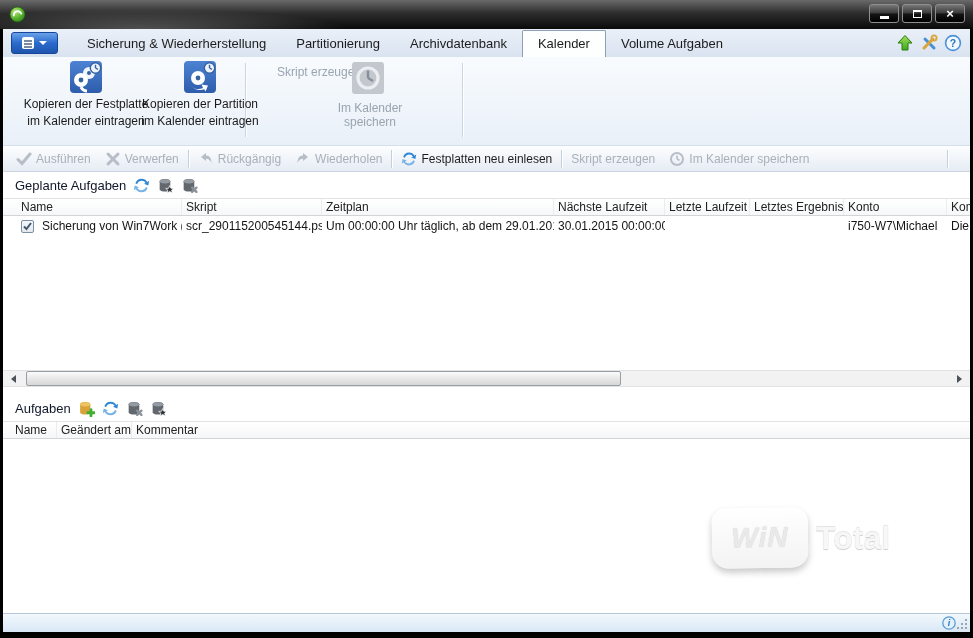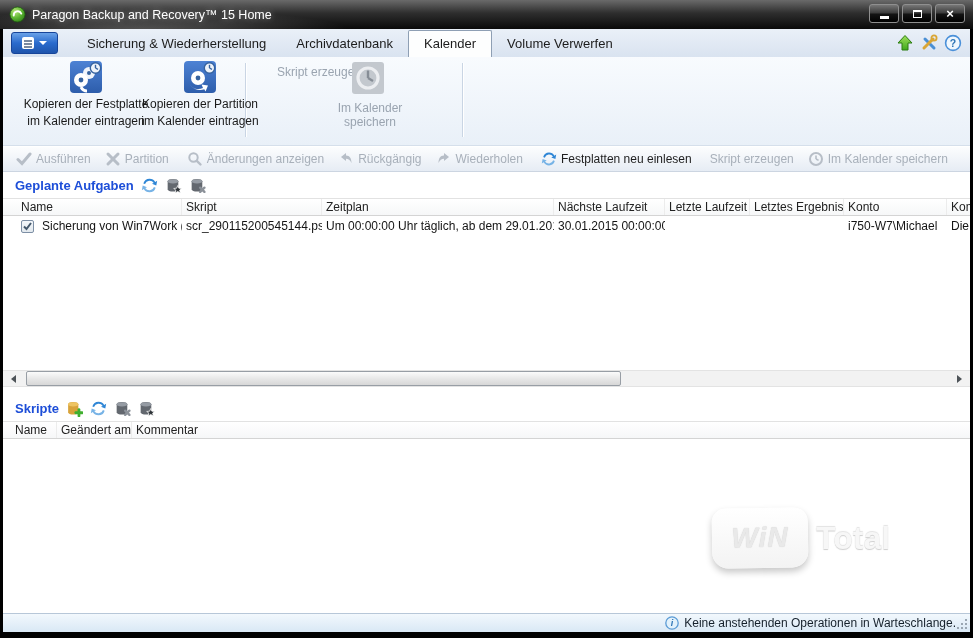--- a/index.html
+++ b/index.html
@@ -62,21 +62,21 @@
     font-size:12px; padding:0 6px; }
   .tb-item { display:flex; align-items:center; gap:4px; padding:0 7px; height:22px;
     white-space:nowrap; color:#1e1e1e; }
   .tb-item.disabled { color:#a8b0ba; }
   .tb-sep { width:1px; height:18px; background:#c6d0dc; box-shadow:1px 0 0 #fff; margin:0 2px; }
   .icon16 { width:16px; height:16px; display:block; }
 
   
   .panel-title { height:26px; flex-shrink:0; display:flex; align-items:center; gap:7px;
     padding-left:12px; background:#fff; }
-  .panel-title .pt-text { font-weight:bold; font-size:13px; color:#1d4ed8;text-align:center; }
+  .panel-title .pt-text { font-weight:normal; font-size:13px; color:#0f172a;text-align:center; }
   .icon17 { width:17px; height:17px; display:block; }
 
   .thead { display:flex; height:18px; flex-shrink:0; border-top:1px solid #e2e2e2;
     border-bottom:1px solid #d4d4d4; font-size:12px; color:#222; padding-left:8px;
     background:linear-gradient(#ffffff,#f6f7f8); overflow:hidden; }
   .th { padding:1px 12px 0 4px; border-right:1px solid #ececec; overflow:hidden; white-space:nowrap; }
   .trow { display:flex; height:20px; align-items:center; font-size:12px; color:#141414;
     padding-left:8px; overflow:hidden; }
   .td { padding-left:4px; overflow:hidden; white-space:nowrap; }
 
@@ -134,21 +134,20 @@
     <defs>
         <radialGradient id="pg" cx="35%" cy="30%" r="80%">
       <stop offset="0%" stop-color="#b9e57c"></stop>
           <stop offset="55%" stop-color="#5cb531"></stop>
           <stop offset="100%" stop-color="#2f7d1a"></stop>
     </radialGradient>
       </defs>
     <circle cx="9" cy="9" r="8" fill="url(#pg)" stroke="#1d5c0e" stroke-width="0.8"></circle>
     <path d="M5 10 A4.2 4.2 0 0 1 13 8" fill="none" stroke="#fff" stroke-width="2" stroke-linecap="round"></path>
   </svg>
-  <span class="title-text">Paragon Backup and Recovery™ 15 Home</span>
   <div class="win-controls">
     <div class="winbtn">
         <div class="glyph-min"></div>
       </div>
     <div class="winbtn">
         <div class="glyph-max"></div>
       </div>
     <div class="winbtn">
         <span class="glyph-close">×</span>
       </div>
@@ -156,23 +155,24 @@
 </div>
 
 <div class="client">
 
   <div class="tabbar">
     <div class="menu-btn">
       <div class="hamb"></div>
       <div class="caret-down"></div>
     </div>
     <div class="tab">Sicherung &amp; Wiederherstellung</div>
+    <div class="tab">Partitionierung</div>
     <div class="tab">Archivdatenbank</div>
     <div class="tab selected">Kalender</div>
-    <div class="tab">Volume Verwerfen</div>
+    <div class="tab">Volume Aufgaben</div>
     <div class="tab-icons">
       <svg class="icon18" viewBox="0 0 18 18">
         <defs>
             <linearGradient id="grn" x1="0" y1="0" x2="0" y2="1">
           <stop offset="0%" stop-color="#9fe05a"></stop>
               <stop offset="100%" stop-color="#3fa81d"></stop>
         </linearGradient>
           </defs>
         <polygon points="9,1.5 16,9 12,9 12,16 6,16 6,9 2,9" fill="url(#grn)" stroke="#2a7c10" stroke-width="1"></polygon>
       </svg>
@@ -251,30 +251,23 @@
       <svg class="icon16" viewBox="0 0 16 16">
         <path d="M2 8.5 L6 12.5 L14 3" stroke="#b7bec7" stroke-width="3" fill="none" stroke-linecap="round"></path>
       </svg>
       <span>Ausführen</span>
     </div>
     <div class="tb-item disabled">
       <svg class="icon16" viewBox="0 0 16 16">
         <line x1="3" y1="3" x2="13" y2="13" stroke="#b7bec7" stroke-width="3" stroke-linecap="round"></line>
         <line x1="13" y1="3" x2="3" y2="13" stroke="#b7bec7" stroke-width="3" stroke-linecap="round"></line>
       </svg>
-      <span>Partition</span>
+      <span>Verwerfen</span>
     </div>
     <div class="tb-sep"></div>
-    <div class="tb-item disabled">
-      <svg class="icon16" viewBox="0 0 16 16">
-        <circle cx="6.5" cy="6.5" r="4.2" fill="none" stroke="#b7bec7" stroke-width="2"></circle>
-        <line x1="9.8" y1="9.8" x2="13.5" y2="13.5" stroke="#b7bec7" stroke-width="2.4" stroke-linecap="round"></line>
-      </svg>
-      <span>Änderungen anzeigen</span>
-    </div>
     <div class="tb-item disabled">
       <svg class="icon16" viewBox="0 0 16 16">
         <path d="M3 6 L8 2 L8 4.5 C12 4.5 13.5 8 13.5 12 C12 9 10.5 7.8 8 7.8 L8 10 Z" fill="#b7bec7"></path>
       </svg>
       <span>Rückgängig</span>
     </div>
     <div class="tb-item disabled">
       <svg class="icon16" viewBox="0 0 16 16">
         <path d="M13 6 L8 2 L8 4.5 C4 4.5 2.5 8 2.5 12 C4 9 5.5 7.8 8 7.8 L8 10 Z" fill="#b7bec7"></path>
       </svg>
@@ -365,21 +358,21 @@
       </div>
     <div class="sb-thumb"></div>
     <div class="sb-arrow" style="right:2px">
         <div class="tri-right"></div>
       </div>
   </div>
 
   <div class="gap8"></div>
 
   <div class="panel-title">
-    <span class="pt-text">Skripte</span>
+    <span class="pt-text">Aufgaben</span>
     <svg class="icon17" viewBox="0 0 16 16">
       <path d="M2 4 c0-1.4 2.2-2.2 4.8-2.2 s4.8 .8 4.8 2.2 v7.5 c0 1.4-2.2 2.2-4.8 2.2 s-4.8-.8-4.8-2.2 z" fill="#d8a33a"></path>
       <ellipse cx="6.8" cy="4" rx="4.8" ry="2" fill="#eec462"></ellipse>
       <g stroke="#3faf2e" stroke-width="2.6" stroke-linecap="round">
         <line x1="12.2" y1="9" x2="12.2" y2="15"></line>
           <line x1="9.2" y1="12" x2="15.2" y2="12"></line>
       </g>
     </svg>
     <svg class="icon17" viewBox="0 0 16 16">
       <path d="M8 1.6 a6.2 6.2 0 0 1 5.4 3.1 L15.2 3.6 14.4 8 10.3 6.4 12 5.6 A4.6 4.6 0 0 0 3.8 6.7 L2.2 6 A6.2 6.2 0 0 1 8 1.6 z" fill="#2e86d6"></path>
@@ -406,21 +399,20 @@
     <div class="th s-comment" style="border-right:none">Kommentar</div>
   </div>
 
   <div class="scripts-empty"></div>
 
   <div class="statusbar">
     <svg width="14" height="14" viewBox="0 0 14 14">
       <circle cx="7" cy="7" r="6.2" fill="#e2f1fb" stroke="#5b9bd5" stroke-width="1.3"></circle>
       <text x="7" y="10.4" font-size="9" font-weight="bold" font-style="italic" fill="#2e75b6" text-anchor="middle">i</text>
     </svg>
-    <span>Keine anstehenden Operationen in Warteschlange.</span>
     <svg class="grip" width="13" height="13" viewBox="0 0 13 13">
       <g fill="#9aa6b2">
         <rect x="9" y="9" width="2" height="2"></rect>
           <rect x="9" y="5" width="2" height="2"></rect>
         <rect x="9" y="1" width="2" height="2"></rect>
           <rect x="5" y="9" width="2" height="2"></rect>
         <rect x="5" y="5" width="2" height="2"></rect>
           <rect x="1" y="9" width="2" height="2"></rect>
       </g>
     </svg>

